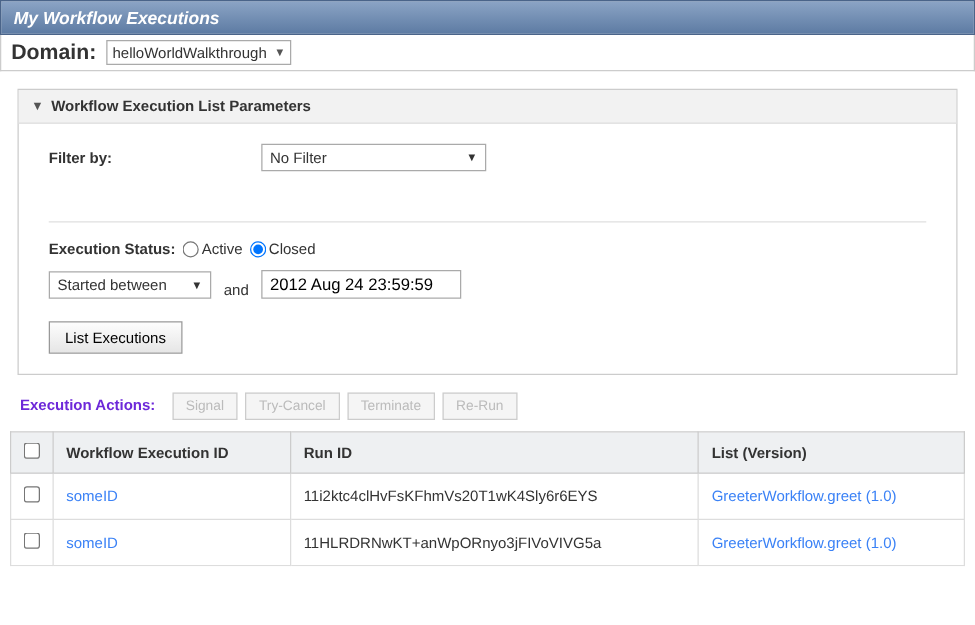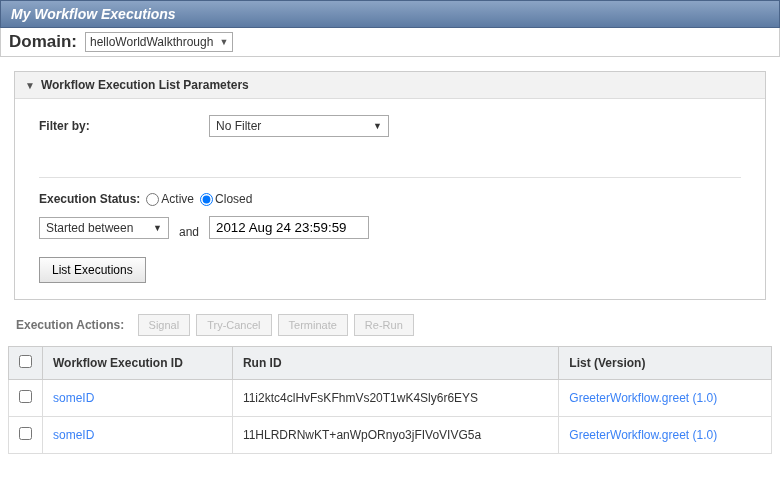--- a/index.html
+++ b/index.html
@@ -18,21 +18,21 @@
 .filter-label { font-weight: bold; width: 120px; }
 .combo { border: 1px solid #aaa; background:#fff; padding: 3px 6px; width: 180px; display:flex; justify-content:space-between; align-items:center;}
 .combo .caret { font-size:9px;}
 hr.sep { border:none; border-top:1px solid #e0e0e0; margin: 40px 0 14px 0;}
 .status-row { display:flex; align-items:flex-end; gap:2px; font-weight:bold;}
 .status-row input[type=radio]{ margin-left:4px;}
 .date-row { display:flex; align-items:flex-end; gap:10px; margin-top:10px;}
 .date-row .combo { width:130px;}
 .date-input { border:1px solid #aaa; padding:3px 6px; width:160px;}
 .list-btn { margin-top:18px; border:1px solid #999; background:linear-gradient(#fdfdfd,#e6e6e6); padding:5px 12px; font-size:12px; cursor:pointer;}
-.actions-label { color:#737373; font-weight:bold; margin: 0 0 8px 16px; display:inline-block;}
+.actions-label { color:#6d28d9; font-weight:bold; margin: 0 0 8px 16px; display:inline-block;}
 .action-btns { display:inline-flex; gap:6px; margin-left:10px;}
 .action-btns button { border:1px solid #ccc; background:#f5f5f5; color:#bbb; padding:4px 10px; font-size:11px;}
 table.exec { width: calc(100% - 16px); margin: 6px 8px 0 8px; border-collapse: collapse; border-radius: 18px; }
 table.exec th { background:#eef0f2; border:1px solid #ccc; padding:8px 10px; text-align:left; font-size:12px;}
 table.exec td { border:1px solid #ddd; padding:10px; font-size:12px; color:#333;}
 table.exec td a { color:#3b82f6; text-decoration:none;}
 table.exec th:first-child, table.exec td:first-child { width:30px; text-align:center;}
 </style>
 </head>
 <body>

